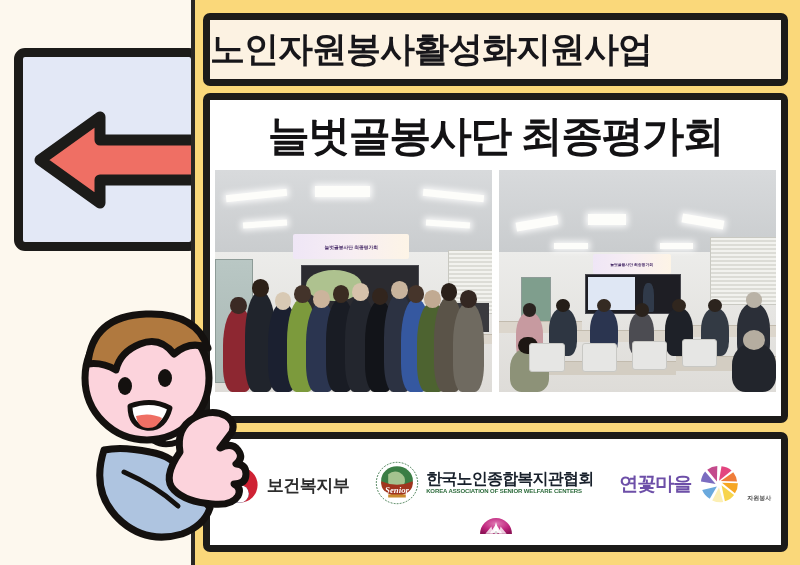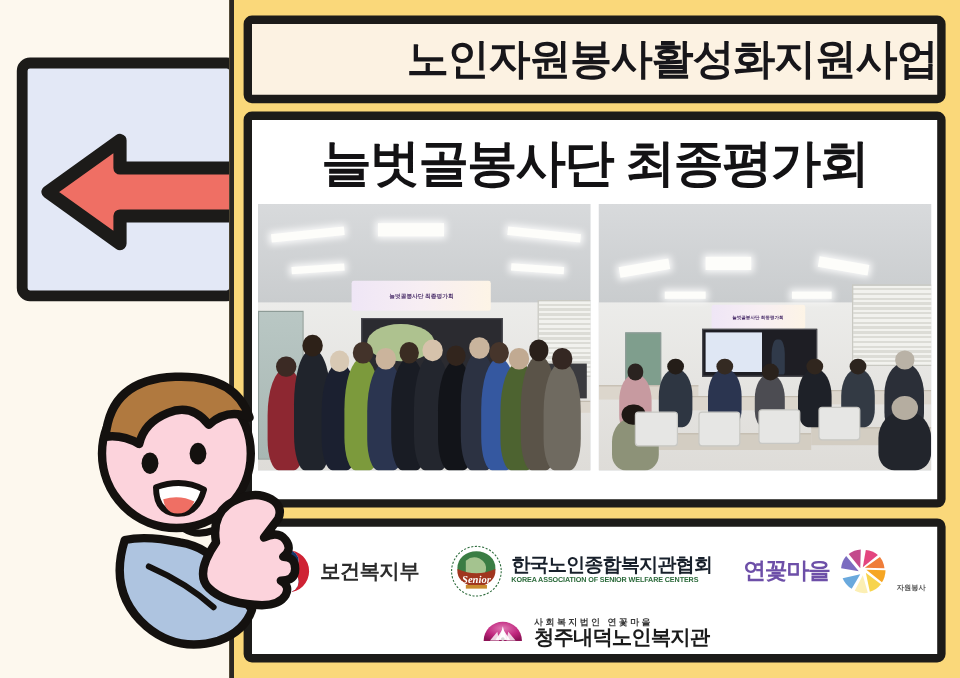--- a/index.html
+++ b/index.html
@@ -44,21 +44,21 @@
   }
 
   #header-band {
     left: 203px;
     top: 13px;
     width: 585px;
     height: 73px;
     background: #fcf2e2;
     display: flex;
     align-items: center;
-    justify-content: flex-end;
+    justify-content: flex-start;
   }
   #header-band-text {
     font-size: 35px;
     font-weight: 700;
     color: #17161a;
     letter-spacing: -1px;
     white-space: nowrap;
   }
 
   #main-panel {
@@ -169,21 +169,21 @@
     height: 120px;
     background: #ffffff;
     padding: 0;
   }
   #logo-row-1 {
     position: absolute;
     left: 0; top: 8px;
     width: 100%;
     height: 58px;
     display: flex;
-    align-items: center;
+    align-items: flex-end;
     justify-content: center;
     gap: 26px;
   }
   #logo-row-2 {
     position: absolute;
     left: 0; top: 66px;
     width: 100%;
     height: 46px;
     display: flex;
     align-items: center;
@@ -462,24 +462,20 @@
           </radialGradient>
         </defs>
         <path d="M8 66 A42 42 0 0 1 92 66 Z" fill="url(#lotusgrad)"></path>
         <path d="M50 34 L57 62 L43 62 Z" fill="#ffffff"></path>
         <path d="M50 40 L66 64 L50 64 Z" fill="#ffffff" opacity=".92"></path>
         <path d="M50 40 L34 64 L50 64 Z" fill="#ffffff" opacity=".92"></path>
         <path d="M62 46 L78 65 L58 65 Z" fill="#ffffff" opacity=".8"></path>
         <path d="M38 46 L22 65 L42 65 Z" fill="#ffffff" opacity=".8"></path>
         <circle cx="50" cy="62" r="4" fill="#d6d6d6"></circle>
       </svg>
-      <div class="logo-label-stack">
-        <span class="yeon-top">사회복지법인 연꽃마을</span>
-        <span class="yeon-bot">청주내덕노인복지관</span>
-      </div>
     </div>
   </div>
 </div>
 
 <svg id="character" viewBox="0 0 215 250">
 
   <path d="M52 148 q-14 44 18 72 q26 22 60 12 q22 -8 28 -26 l-26 -34 q-10 -18 -34 -22 q-28 -6 -46 -2 Z" fill="#aec4e0" stroke="#14110f" stroke-width="7" stroke-linejoin="round"></path>
 
   <path d="M92 128 q12 20 34 12" fill="none" stroke="#14110f" stroke-width="6" stroke-linecap="round"></path>
   <path d="M72 170 q32 14 54 34" fill="none" stroke="#14110f" stroke-width="5" stroke-linecap="round"></path>

